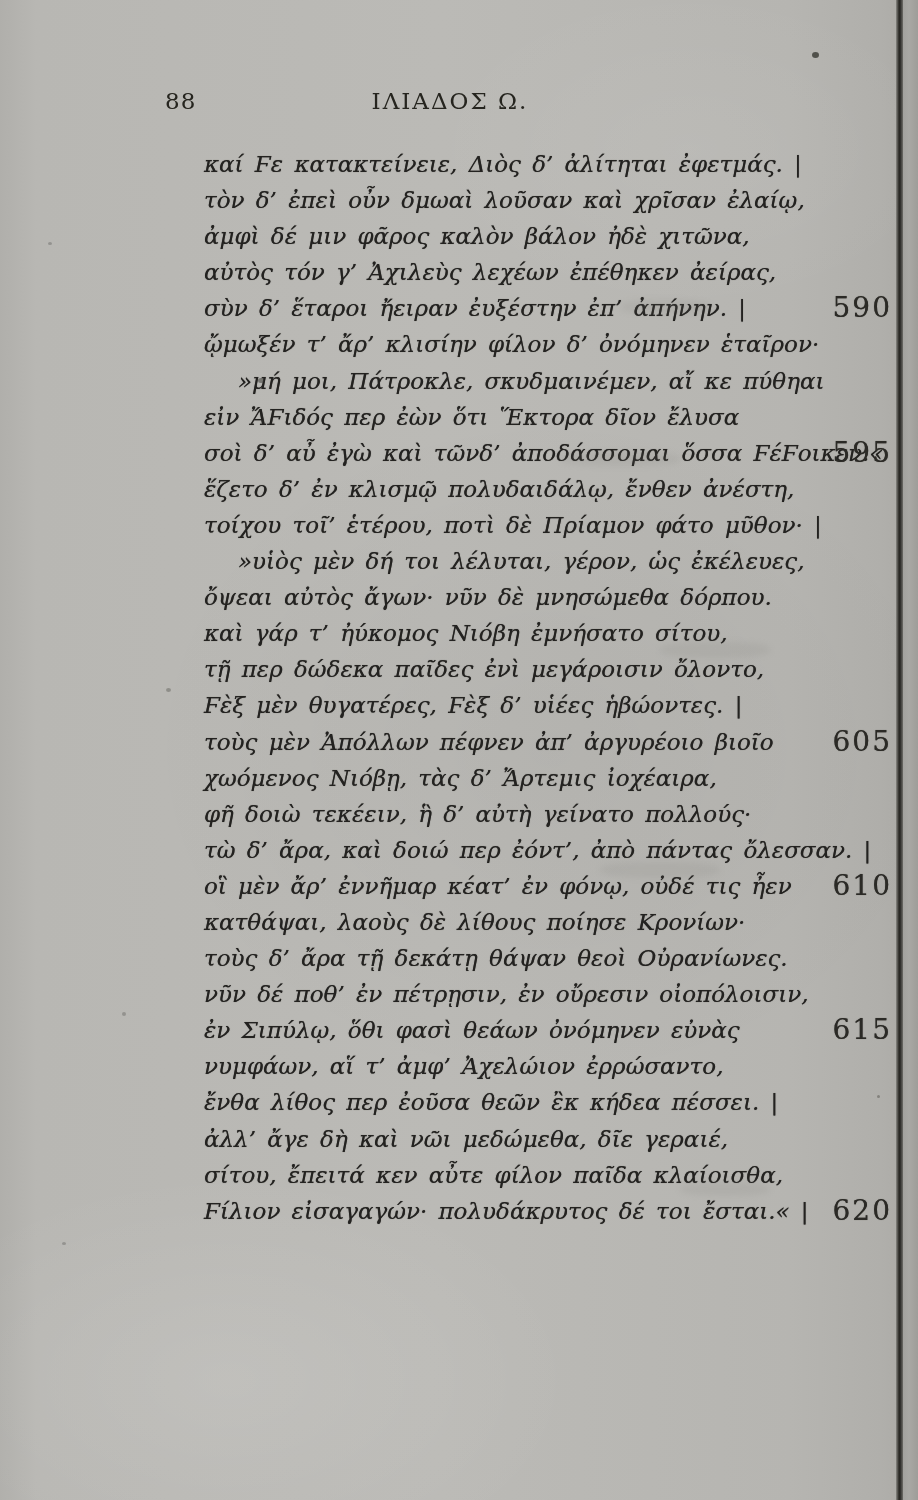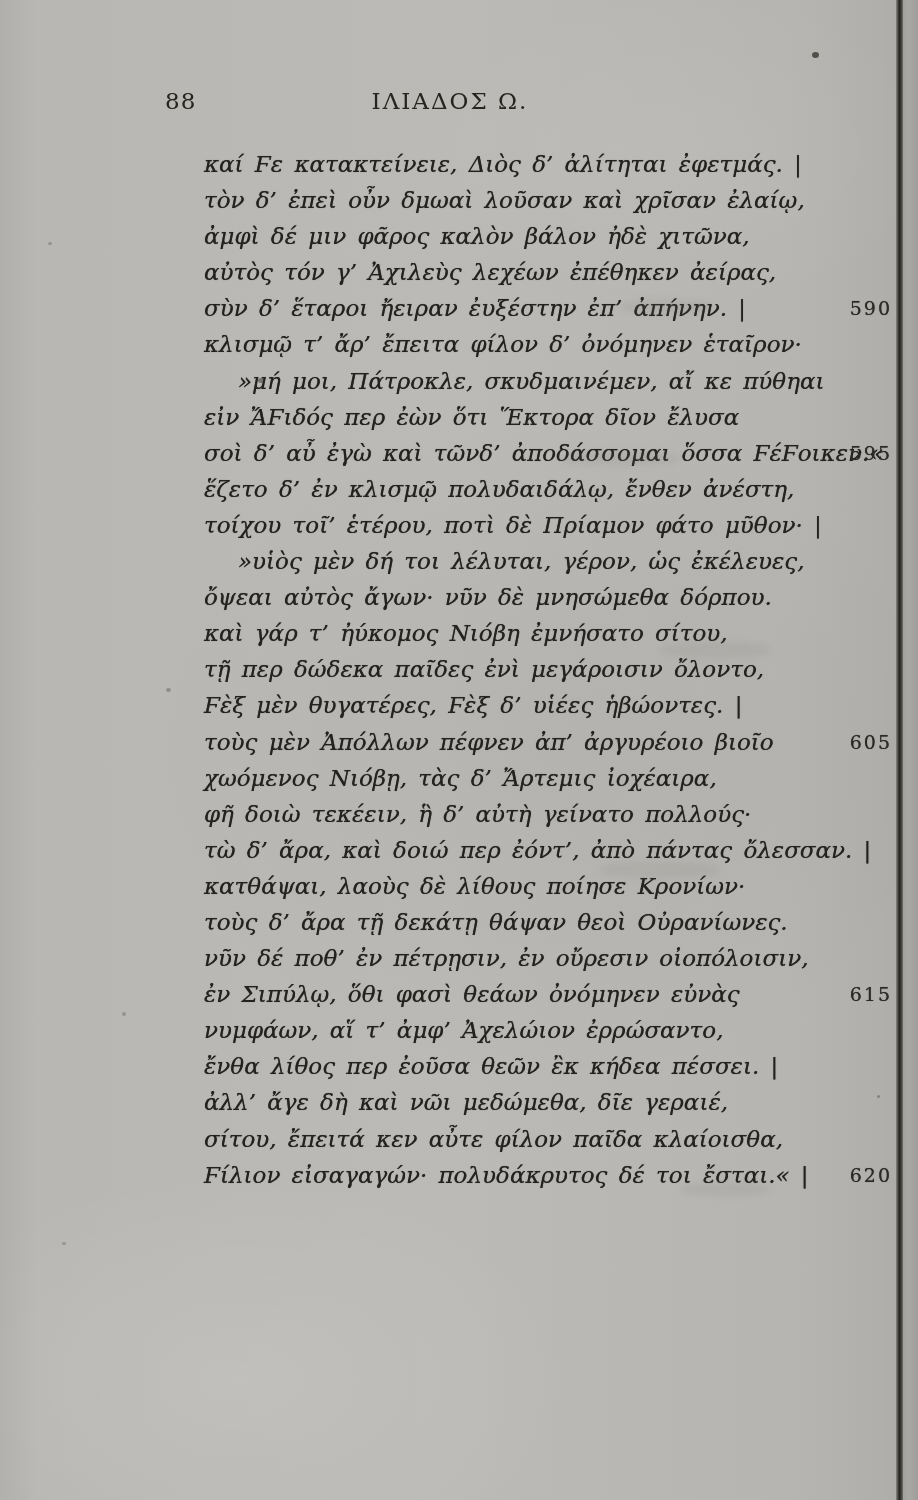--- a/index.html
+++ b/index.html
@@ -73,21 +73,21 @@
     position: relative;
     height: 36.1px;
     line-height: 36.1px;
     white-space: nowrap;
   }
   .poem-line.indent { padding-left: 34px; }
   .line-num {
     position: absolute;
     right: 0; top: 0;
     font-style: normal;
-    font-size: 19px;
+    font-size: 28px;
     letter-spacing: 2px;
     color: #2b2a26;
     text-align: right;
   }
   
   .speck {
     position: absolute;
     border-radius: 50%;
     background: #403f3a;
   }
@@ -141,21 +141,21 @@
     <span class="line-text">αὐτὸς τόν γ’ Ἀχιλεὺς λεχέων ἐπέθηκεν ἀείρας,</span>
     <span class="line-num"></span>
   </div>
 
   <div class="poem-line">
     <span class="line-text">σὺν δ’ ἕταροι ἤειραν ἐυξέστην ἐπ’ ἀπήνην. |</span>
     <span class="line-num">590</span>
   </div>
 
   <div class="poem-line">
-    <span class="line-text">κλισμῷ τ’ ἄρ’ ἔπειτα φίλον δ’ ὀνόμηνεν ἑταῖρον·</span>
+    <span class="line-text">ᾤμωξέν τ’ ἄρ’ κλισίην φίλον δ’ ὀνόμηνεν ἑταῖρον·</span>
     <span class="line-num"></span>
   </div>
 
   <div class="poem-line indent">
     <span class="line-text">»μή μοι, Πάτροκλε, σκυδμαινέμεν, αἴ κε πύθηαι</span>
     <span class="line-num"></span>
   </div>
 
   <div class="poem-line">
     <span class="line-text">εἰν ἌϜιδός περ ἐὼν ὅτι Ἕκτορα δῖον ἔλυσα</span>
@@ -219,20 +219,24 @@
   <div class="poem-line">
     <span class="line-text">φῆ δοιὼ τεκέειν, ἣ δ’ αὐτὴ γείνατο πολλούς·</span>
     <span class="line-num"></span>
   </div>
 
   <div class="poem-line">
     <span class="line-text">τὼ δ’ ἄρα, καὶ δοιώ περ ἐόντ’, ἀπὸ πάντας ὄλεσσαν. |</span>
     <span class="line-num"></span>
   </div>
 
+  <div class="poem-line">
+    <span class="line-text">οἳ μὲν ἄρ’ ἐννῆμαρ κέατ’ ἐν φόνῳ, οὐδέ τις ἦεν</span>
+    <span class="line-num">610</span>
+  </div>
 
   <div class="poem-line">
     <span class="line-text">κατθάψαι, λαοὺς δὲ λίθους ποίησε Κρονίων·</span>
     <span class="line-num"></span>
   </div>
 
   <div class="poem-line">
     <span class="line-text">τοὺς δ’ ἄρα τῇ δεκάτῃ θάψαν θεοὶ Οὐρανίωνες.</span>
     <span class="line-num"></span>
   </div>

